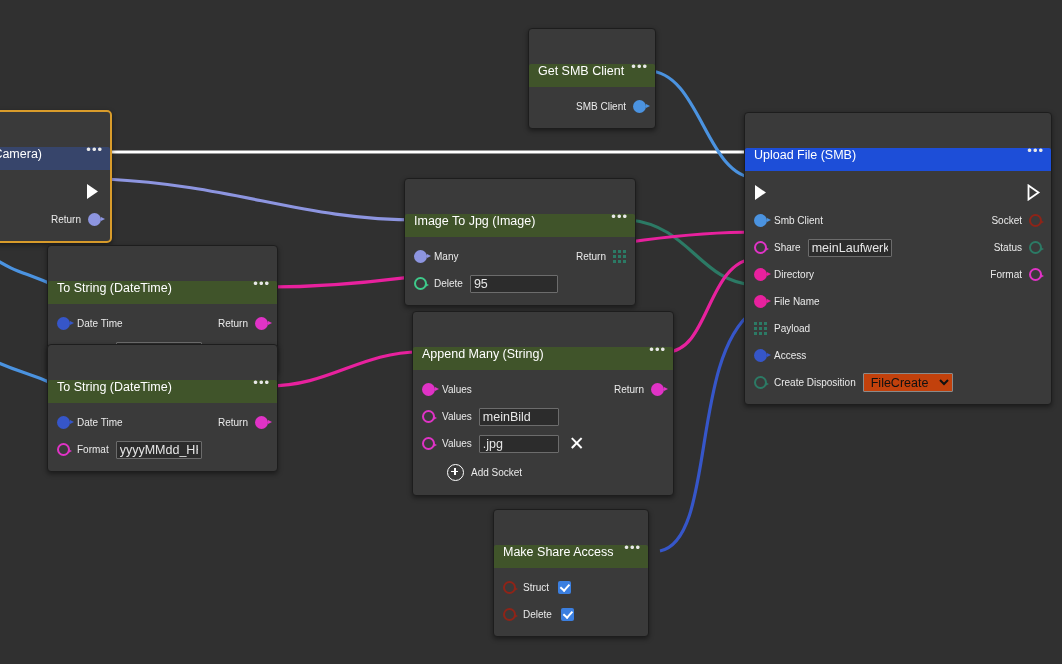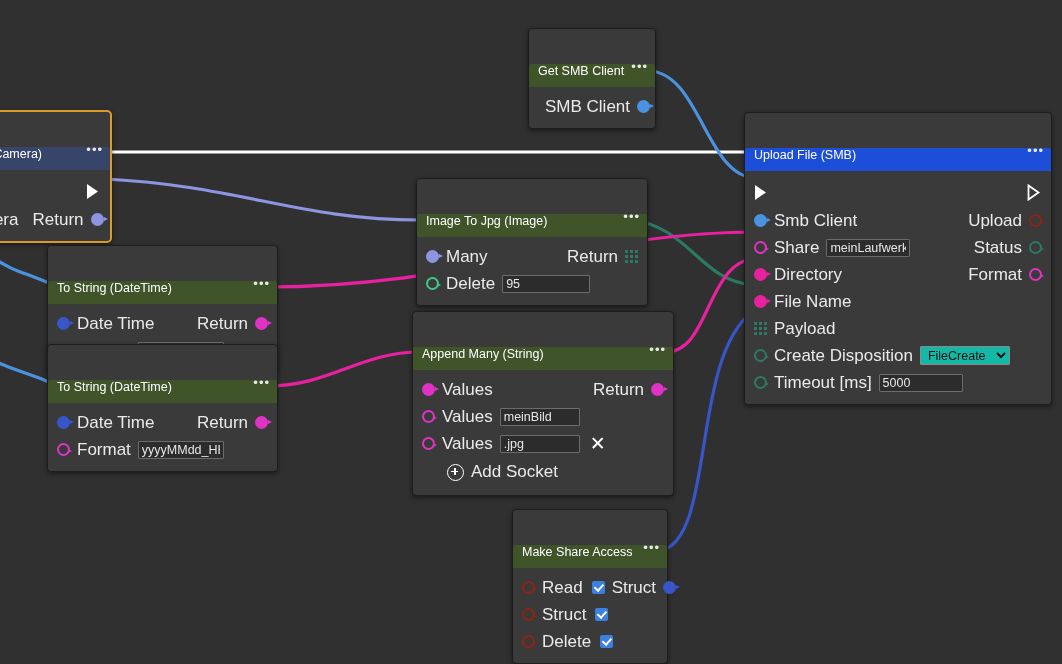--- a/index.html
+++ b/index.html
@@ -64,21 +64,21 @@
   .row {
     position: relative;
     height: 27px;
     display: flex;
     align-items: center;
     padding: 0 9px;
     white-space: nowrap;
   }
   .row.exec-row { height: 30px; justify-content: space-between; }
   .lbl {
-    font-size: 17px;
+    font-size: 10px;
     color: #eaeaea;
     margin: 0 7px;
   }
   .spacer { flex: 1 1 auto; }
 
   
   .sock {
     position: relative;
     width: 13px; height: 13px;
     border-radius: 50%;
@@ -136,21 +136,21 @@
     padding: 0 3px;
     border-radius: 1px;
   }
   .f-share   { width: 84px; }
   .f-timeout { width: 84px; }
   .f-quality { width: 88px; }
   .f-format  { width: 86px; }
   .f-values  { width: 80px; }
 
   select.field {
-    background: #14b8a6;
+    background: #c2410c;
     color: #111;
     border: 1px solid #8a8a8a;
     height: 19px;
     width: 90px;
     font-size: 12.5px;
     -webkit-appearance: menulist;
     appearance: menulist;
   }
 
   .chk {
@@ -191,25 +191,25 @@
     position: absolute;
     background: #fff;
   }
   .plus::before { left: 3px; top: 6.1px; width: 7.4px; height: 1.8px; }
   .plus::after  { top: 3px; left: 6.1px; height: 7.4px; width: 1.8px; }
 
   
   #node-image-camera   { left: -60px; top: 110px; width: 172px; }
   #node-get-smb        { left: 528px; top: 28px;  width: 128px; }
   #node-upload-smb     { left: 744px; top: 112px; width: 308px; }
-  #node-image-to-jpg   { left: 416px; top: 178px; width: 232px; }
+  #node-image-to-jpg   { left: 404px; top: 178px; width: 232px; }
   #node-tostring-1     { left: 47px;  top: 245px; width: 231px; }
   #node-tostring-2     { left: 47px;  top: 344px; width: 231px; }
   #node-append-many    { left: 412px; top: 311px; width: 262px; }
-  #node-share-access   { left: 512px; top: 509px; width: 156px; }
+  #node-share-access   { left: 493px; top: 509px; width: 156px; }
 </style>
 </head>
 <body>
 
 <div id="canvas">
 
   <svg id="wires" viewBox="0 0 1062 664" width="1062" height="664">
 
     <path d="M112,152 C 300,152 560,152 754,152" stroke="#ffffff" stroke-width="3" fill="none"></path>
 
@@ -286,21 +286,21 @@
           <svg width="15" height="17" viewBox="0 0 15 17">
               <path d="M1.5,1.5 L11.5,8.5 L1.5,15.5 Z" fill="none" stroke="#ffffff" stroke-width="1.8"></path>
             </svg>
         </span>
       </div>
 
       <div class="row">
         <span class="sock in filled c-blue"></span>
         <span class="lbl">Smb Client</span>
         <div class="spacer"></div>
-        <span class="lbl">Upload</span>
+        <span class="lbl">Socket</span>
         <span class="sock out hollow c-darkred"></span>
       </div>
 
       <div class="row">
         <span class="sock in hollow c-magenta"></span>
         <span class="lbl">Share</span>
         <input class="field f-share" type="text" value="meinLaufwerk" style="">
         <div class="spacer"></div>
         <span class="lbl">Status</span>
         <span class="sock out hollow c-teal"></span>
@@ -327,32 +327,31 @@
             <i></i>
             <i></i>
             <i></i>
             <i></i>
             <i></i>
             <i></i>
         </span>
         <span class="lbl">Payload</span>
       </div>
 
+      <div class="row">
+        <span class="sock in filled c-royal"></span>
+        <span class="lbl">Access</span>
+      </div>
 
       <div class="row">
         <span class="sock in hollow c-teal"></span>
         <span class="lbl">Create Disposition</span>
         <select class="field"><option value="FileCreate">FileCreate</option><option value="FileOpen">FileOpen</option><option value="FileOpenIf">FileOpenIf</option><option value="FileOverwrite">FileOverwrite</option><option value="FileSupersede">FileSupersede</option></select>
       </div>
 
-      <div class="row">
-        <span class="sock in hollow c-teal"></span>
-        <span class="lbl">Timeout [ms]</span>
-        <input class="field f-timeout" type="text" value="5000" style="">
-      </div>
     </div>
   </div>
 
   <div class="node" id="node-image-to-jpg">
     <div class="node-header hdr-green">
       <span>Image To Jpg (Image)</span>
       <span class="node-menu">•••</span>
     </div>
     <div class="node-body">
       <div class="row">
@@ -454,28 +453,20 @@
   </div>
 
   <div class="node" id="node-share-access">
     <div class="node-header hdr-green">
       <span>Make Share Access</span>
       <span class="node-menu">•••</span>
     </div>
     <div class="node-body">
       <div class="row">
         <span class="sock in hollow c-darkred"></span>
-        <span class="lbl">Read</span>
-        <span class="chk"></span>
-        <div class="spacer"></div>
-        <span class="lbl">Struct</span>
-        <span class="sock out filled c-royal"></span>
-      </div>
-      <div class="row">
-        <span class="sock in hollow c-darkred"></span>
         <span class="lbl">Struct</span>
         <span class="chk"></span>
       </div>
       <div class="row">
         <span class="sock in hollow c-darkred"></span>
         <span class="lbl">Delete</span>
         <span class="chk"></span>
       </div>
     </div>
   </div>

